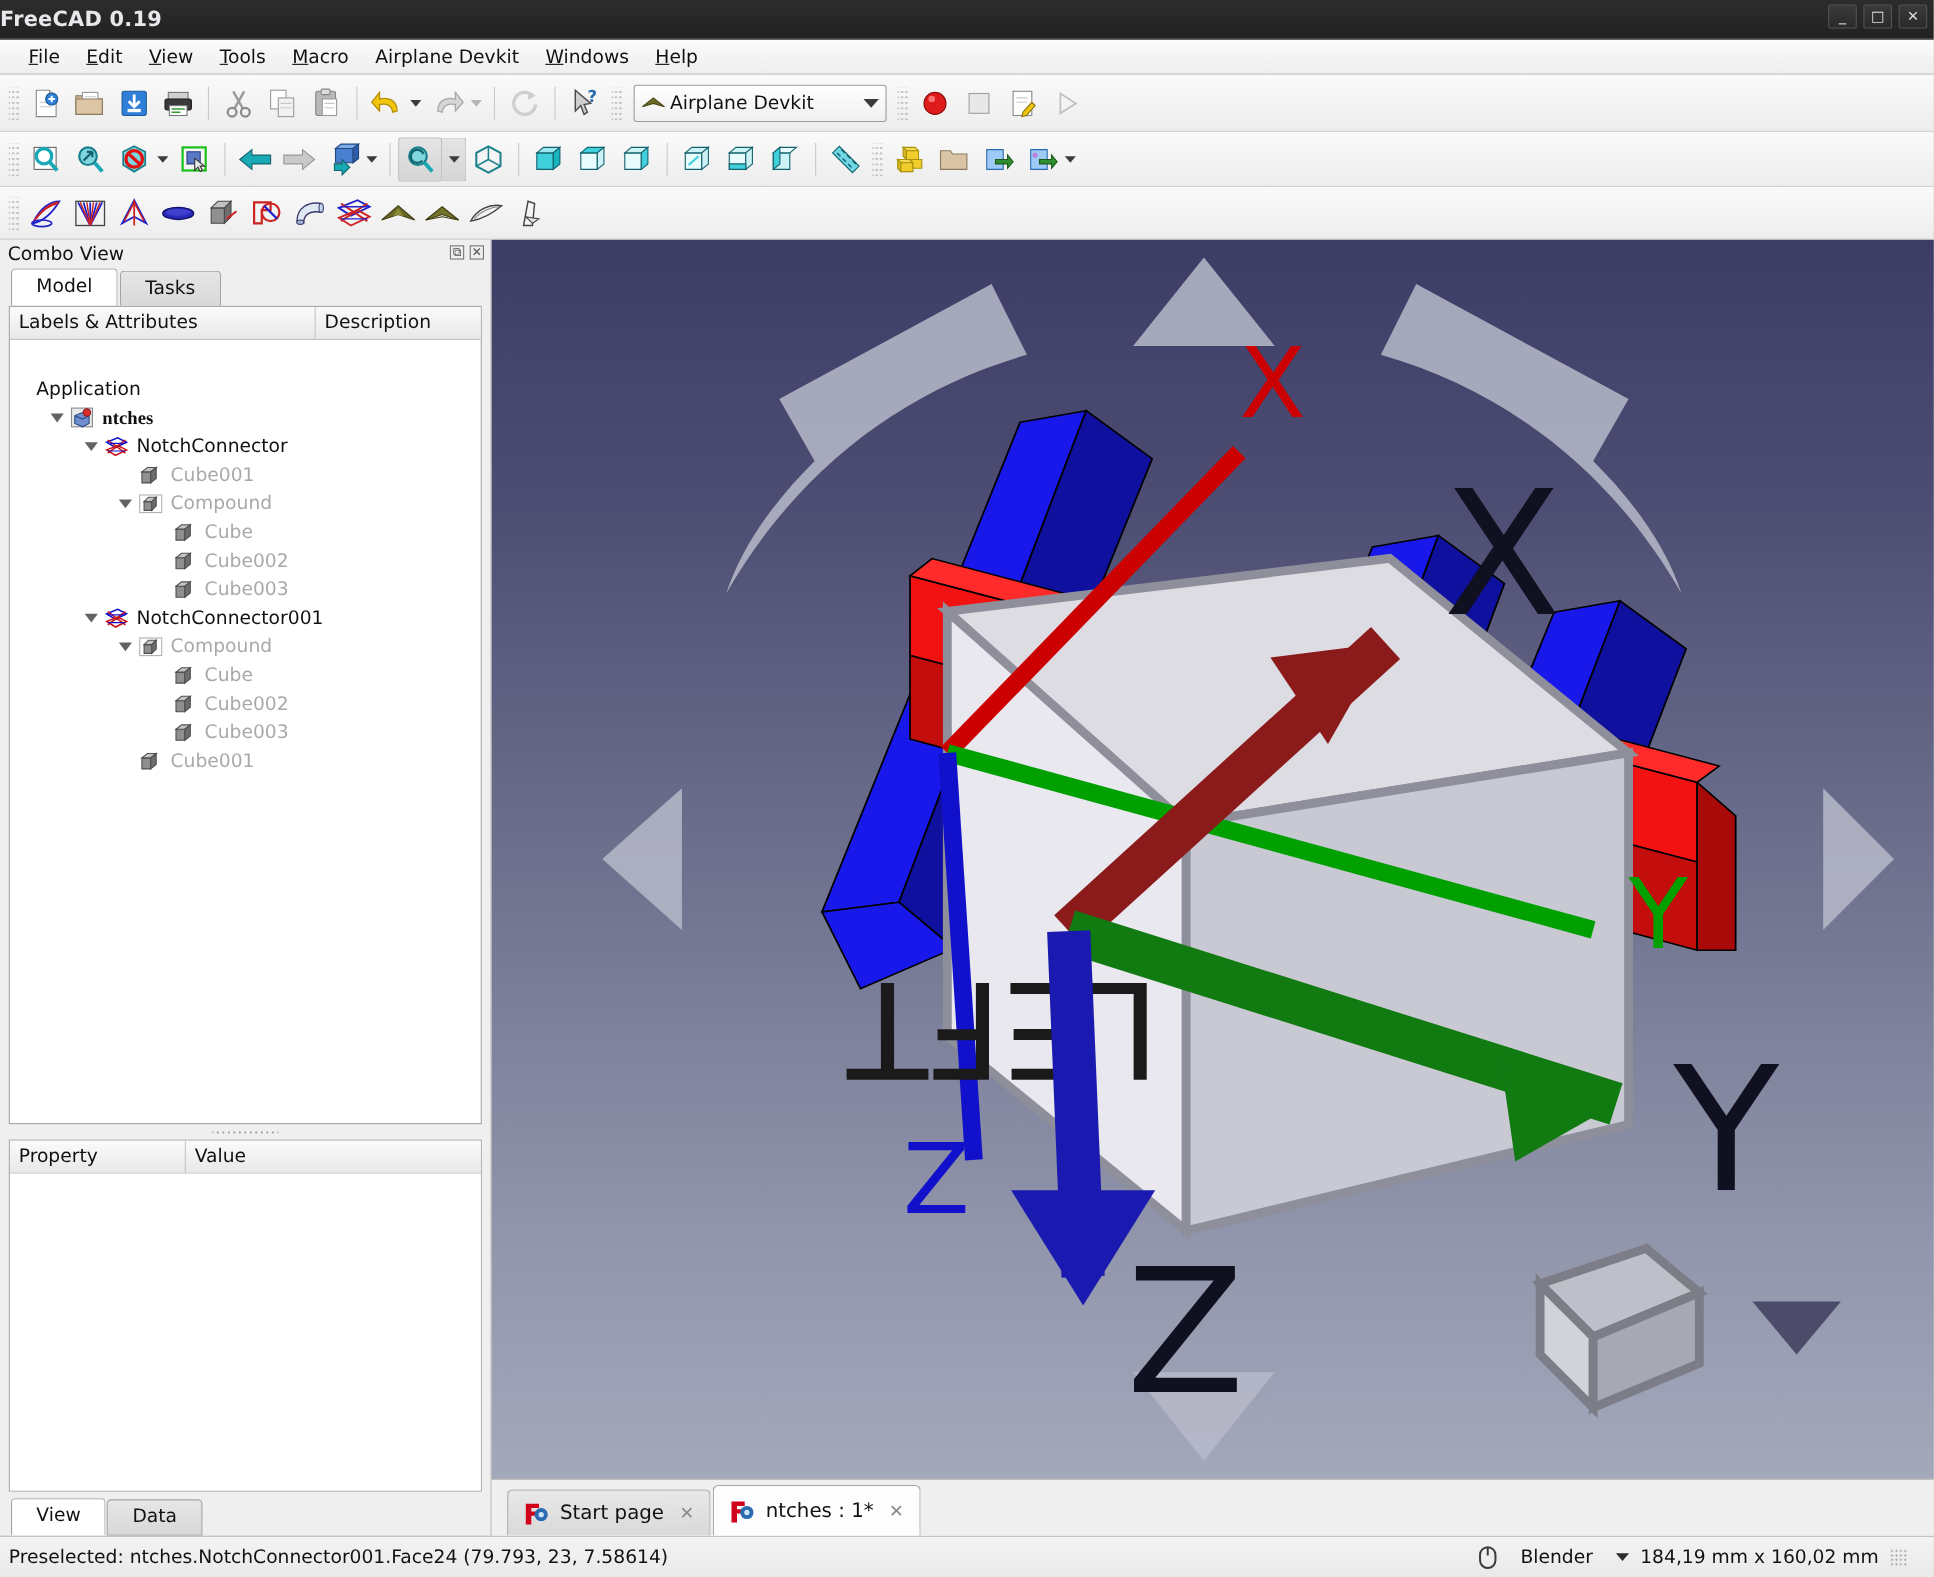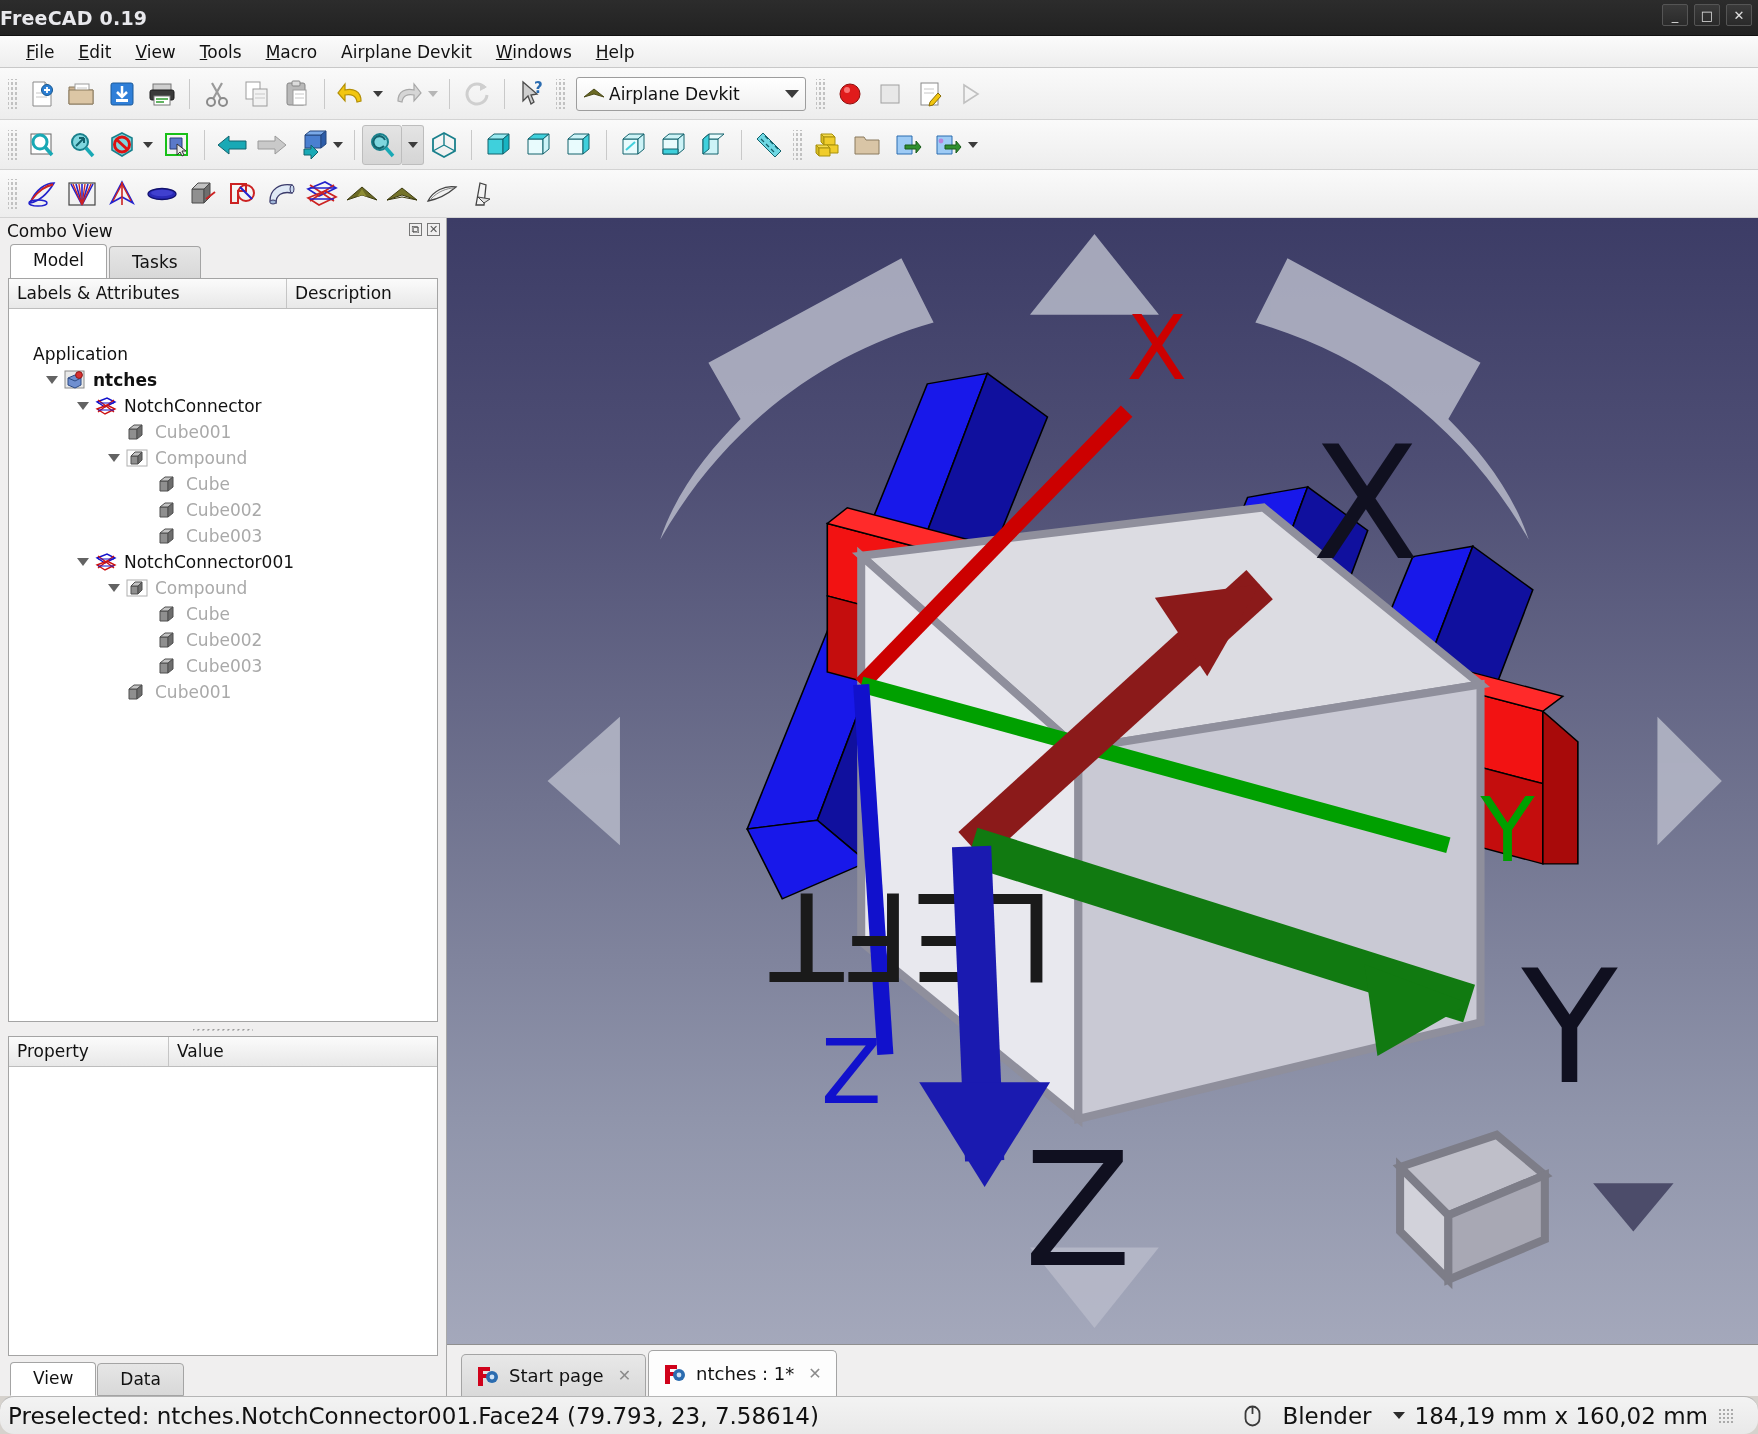--- a/index.html
+++ b/index.html
@@ -259,23 +259,22 @@
   #doctabs .dtab.sel { background: #fdfdfd; height: 46px; justify-content: space-between; }
   #doctabs .dtab .xclose { margin-left: 14px; color: #8b8b8b; font-size: 16px; }
   .fcicon { width: 24px; height: 22px; margin-right: 9px; flex: none; }
 
   
   #status {
     height: 38px;
     background: linear-gradient(#f3f3f3,#e9e9e9);
     border-top: 1px solid #b5b5b5;
     display: flex; align-items: center;
-    font-size: 23px; color: #111;
+    font-size: 17px; color: #111;
     padding: 0 8px;
-    border-radius: 14px;
   }
   #status .left { flex: 1; white-space: nowrap; }
   #status .right { display: flex; align-items: center; gap: 10px; white-space: nowrap; padding-right: 16px; }
   #status .navlbl { display: flex; align-items: center; gap: 21px; }
   .resizegrip {
     width: 16px; height: 16px;
     background-image: radial-gradient(#aaa 1px, transparent 1px);
     background-size: 4px 4px;
   }
 </style>
@@ -721,21 +720,21 @@
       <div class="colhdr">
         <div class="c1">Labels &amp; Attributes</div>
         <div class="c2">Description</div>
       </div>
       <div id="tree">
           <div class="trow" style="padding-left: 6px;">
             <div class="twist empty"></div>
             <span class="ticon" style="width: 0px; margin-right: 0px;"></span>
             <span class="tlabel plain">Application</span>
           </div>
-          <div class="trow" style="padding-left: 37px;">
+          <div class="trow" style="padding-left: 37px; font-family: Liberation Serif, serif;">
             <div class="twist"></div>
             <svg class="ticon" viewBox="0 0 22 20">
               <rect x="1" y="1" width="19" height="17" fill="#e8e8e8" stroke="#8a8a8a"></rect>
               <path d="M4 8 L11 5 L17 8 L17 15 L11 18 L4 15 Z" fill="#6f8fd0" stroke="#2c4a84"></path>
               <path d="M4 8 L11 11 L17 8" fill="none" stroke="#2c4a84"></path>
               <circle cx="15" cy="5" r="3.4" fill="#d83030" stroke="#8a1818"></circle>
             </svg>
             <span class="tlabel bold">ntches</span>
           </div>
           <div class="trow" style="padding-left: 68px;">

